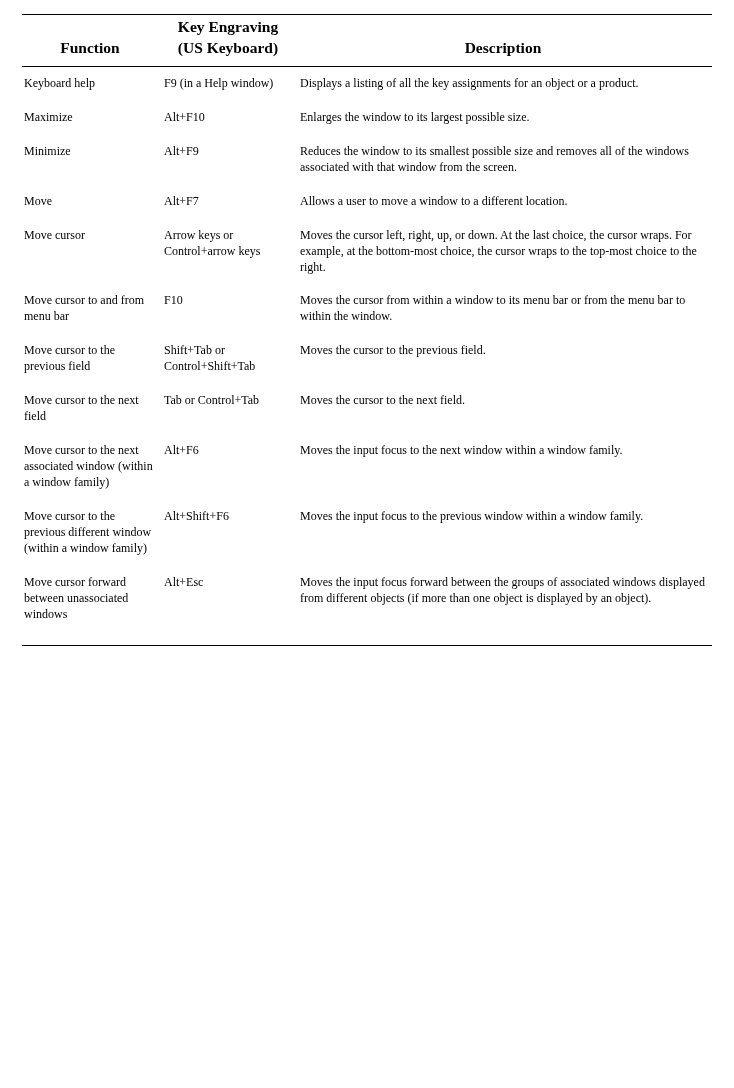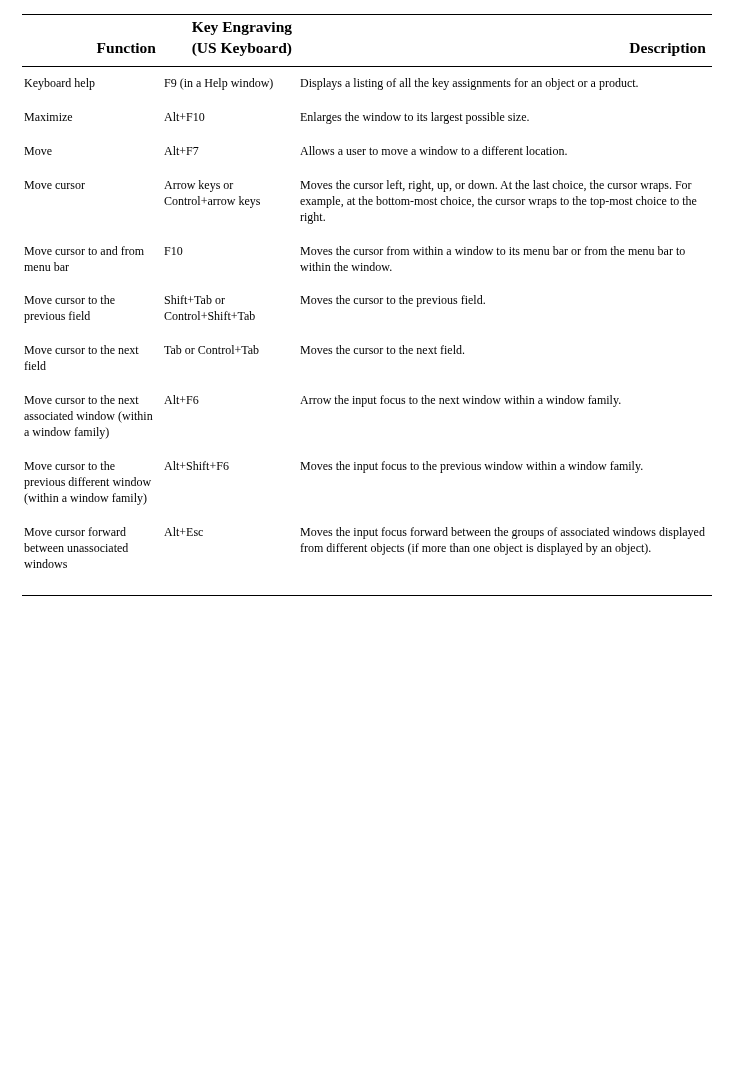--- a/index.html
+++ b/index.html
@@ -30,21 +30,21 @@
     top: 14px;
     width: 690px;
     border-collapse: collapse;
     table-layout: fixed;
   }
   table.kbd-table col.c1 { width: 140px; }
   table.kbd-table col.c2 { width: 136px; }
   table.kbd-table col.c3 { width: 414px; }
 
   thead th {
-    text-align: right;
+    text-align: center;
     vertical-align: bottom;
     font-weight: bold;
     font-size: 15.5px;
     line-height: 1.35;
     padding: 2px 6px 7px 2px;
     border-top: 1.6px solid #000;
     border-bottom: 1.3px solid #000;
   }
   thead th.head-pad {
     padding-top: 2px;
@@ -85,20 +85,25 @@
         <td class="col-fn">Keyboard help</td>
         <td class="col-key">F9 (in a Help window)</td>
         <td class="col-desc">Displays a listing of all the key assignments for an object or a product.</td>
       </tr>
       <tr>
         <td class="col-fn">Maximize</td>
         <td class="col-key">Alt+F10</td>
         <td class="col-desc">Enlarges the window to its largest possible size.</td>
       </tr>
       <tr>
+        <td class="col-fn">Minimize</td>
+        <td class="col-key">Alt+F9</td>
+        <td class="col-desc">Reduces the window to its smallest possible size and removes all of the windows associated with that window from the screen.</td>
+      </tr>
+      <tr>
         <td class="col-fn">Move</td>
         <td class="col-key">Alt+F7</td>
         <td class="col-desc">Allows a user to move a window to a different location.</td>
       </tr>
       <tr>
         <td class="col-fn">Move cursor</td>
         <td class="col-key">Arrow keys or Control+arrow keys</td>
         <td class="col-desc">Moves the cursor left, right, up, or down. At the last choice, the cursor wraps. For example, at the bottom-most choice, the cursor wraps to the top-most choice to the right.</td>
       </tr>
       <tr>
@@ -112,21 +117,21 @@
         <td class="col-desc">Moves the cursor to the previous field.</td>
       </tr>
       <tr>
         <td class="col-fn">Move cursor to the next field</td>
         <td class="col-key">Tab or Control+Tab</td>
         <td class="col-desc">Moves the cursor to the next field.</td>
       </tr>
       <tr>
         <td class="col-fn">Move cursor to the next associated window (within a window family)</td>
         <td class="col-key">Alt+F6</td>
-        <td class="col-desc">Arrow the input focus to the next window within a window family.</td>
+        <td class="col-desc">Moves the input focus to the next window within a window family.</td>
       </tr>
       <tr>
         <td class="col-fn">Move cursor to the previous different window (within a window family)</td>
         <td class="col-key">Alt+Shift+F6</td>
         <td class="col-desc">Moves the input focus to the previous window within a window family.</td>
       </tr>
       <tr>
         <td class="col-fn">Move cursor forward between unassociated windows</td>
         <td class="col-key">Alt+Esc</td>
         <td class="col-desc">Moves the input focus forward between the groups of associated windows displayed from different objects (if more than one object is displayed by an object).</td>

